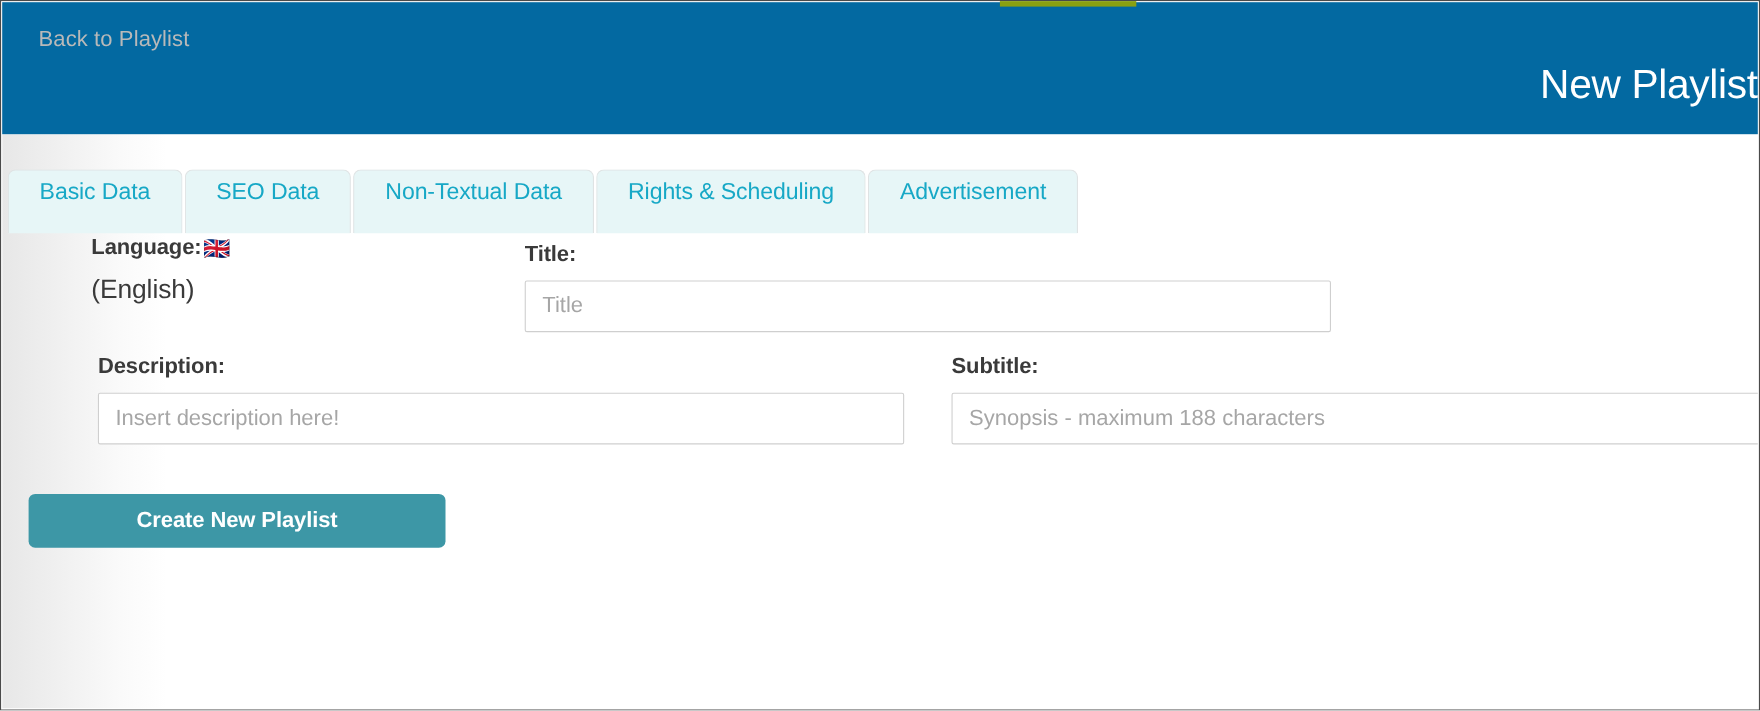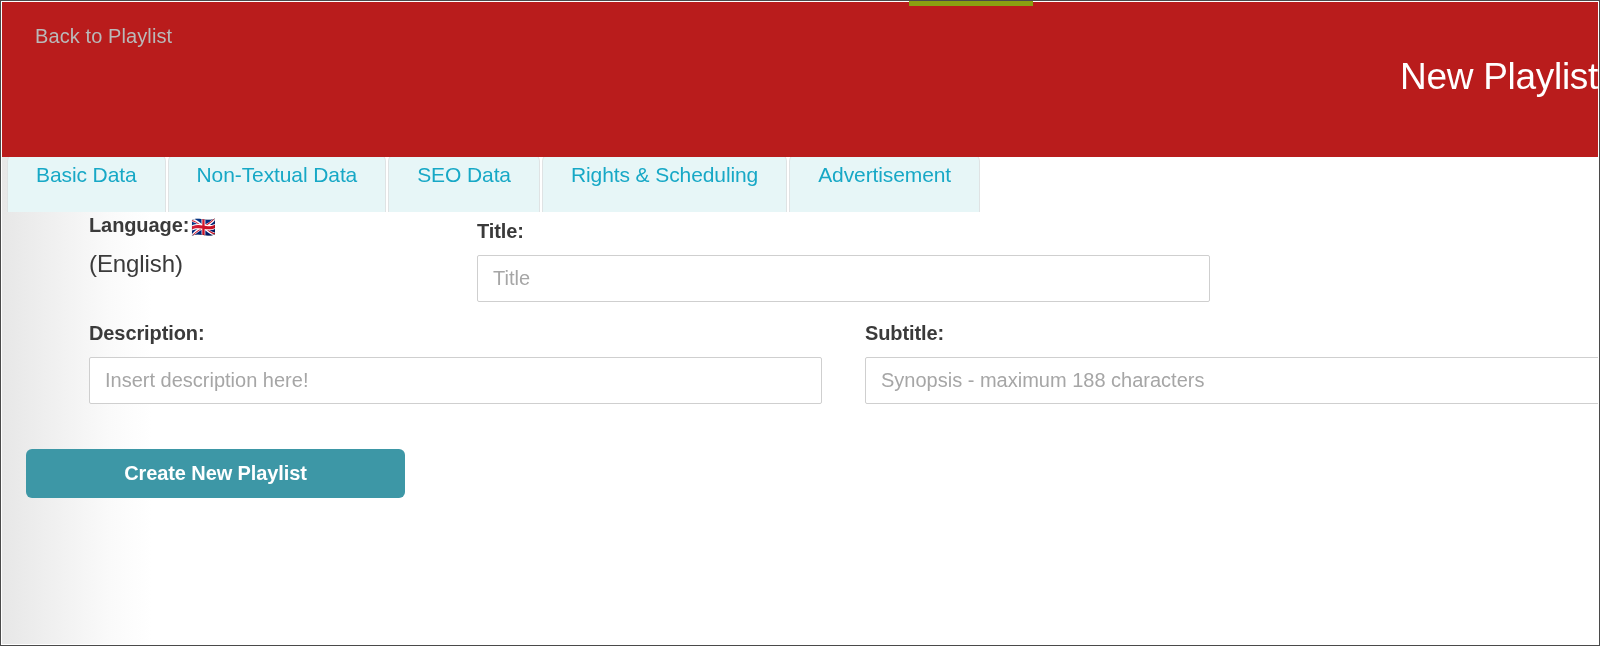--- a/index.html
+++ b/index.html
@@ -32,22 +32,22 @@
     background: #8aa011;
     z-index: 6;
   }
 
   
   .header {
     position: absolute;
     top: 1px;
     left: 1px;
     right: 1px;
-    height: 155px;
-    background: #b91c1c;
+    height: 120px;
+    background: #0369a1;
     box-sizing: border-box;
     padding: 22px 0 0 33px;
     z-index: 4;
   }
   .back-link {
     display: inline-block;
     color: #b9b9b9;
     font-size: 20px;
     line-height: 24px;
     letter-spacing: 0.1px;
@@ -170,21 +170,21 @@
     font-size: 20px;
     color: #333333;
     outline: none;
   }
   .txt-input::placeholder {
     color: #a6a6a6;
     opacity: 1;
   }
 
   
-  .f-language { left: 87px; top: 0; }
+  .f-language { left: 81px; top: 0; }
   .f-title    { left: 475px; top: 0; width: 733px; margin-top: 6px; }
   .f-desc     { left: 87px; top: 108px; width: 733px; }
   .f-subtitle { left: 863px; top: 108px; width: 780px; }
 
   .submit-btn {
     position: absolute;
     left: 24px;
     top: 237px;
     width: 379px;
     height: 49px;
@@ -211,24 +211,24 @@
     <div class="page-title">New Playlist</div>
   </div>
 
   <div class="content">
 
     <div class="tabbar">
       <div class="tab">
         <span>Basic Data</span>
       </div>
       <div class="tab">
+        <span>SEO Data</span>
+      </div>
+      <div class="tab">
         <span>Non-Textual Data</span>
-      </div>
-      <div class="tab">
-        <span>SEO Data</span>
       </div>
       <div class="tab">
         <span>Rights &amp; Scheduling</span>
       </div>
       <div class="tab">
         <span>Advertisement</span>
       </div>
     </div>
 
     <div class="form">

